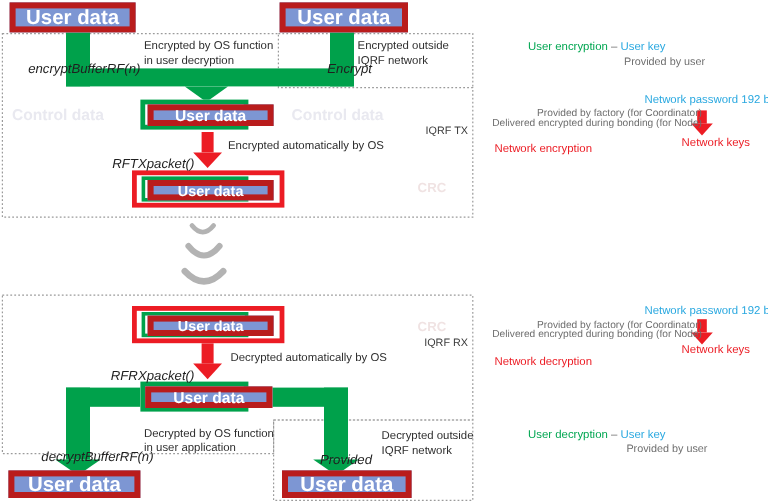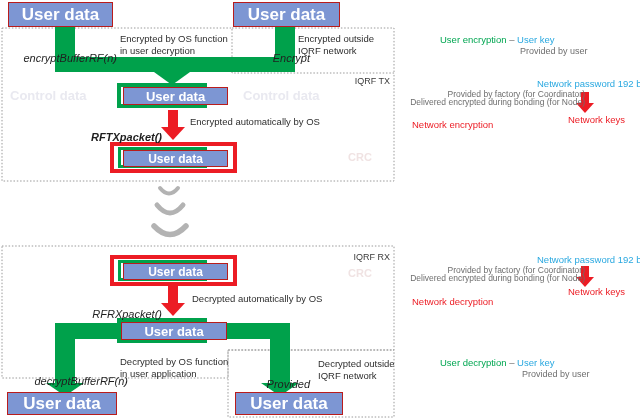--- a/index.html
+++ b/index.html
@@ -3,35 +3,35 @@
 <meta charset="utf-8">
 <style>
   html,body{margin:0;padding:0;background:#fff;}
   #stage{
     position:relative;width:640px;height:418px;overflow:hidden;
     font-family:"Liberation Sans",sans-serif;background:#fff;
   }
   .abs{position:absolute;}
   
   .udata{
-    background:#7d96d3;border:1px solid #b91c1c;box-sizing:border-box;
+    background:#7d96d3;border:5px solid #b91c1c;box-sizing:border-box;
     color:#fff;font-weight:bold;text-align:center;z-index:5;
     display:flex;align-items:center;justify-content:center;
   }
   .udata.lg{font-size:17px;}
   .udata.md{font-size:13px;}
   .udata.sm{font-size:12px;}
   
   .gframe{border:4px solid #00a14b;background:#fff;box-sizing:content-box;z-index:4;}
   .gframe-sm{border:3px solid #00a14b;background:#fff;box-sizing:content-box;z-index:4;}
   .rframe{border:4px solid #ec1c24;background:#fff;box-sizing:content-box;z-index:3;}
   
   .fn{font-style:italic;font-size:11px;color:#1f1f1f;text-align:right;z-index:6;white-space:nowrap;margin-top:16px;}
   .desc{font-size:9.5px;color:#2e2e2e;line-height:12px;z-index:6;white-space:pre-line;}
-  .zone-label{font-size:9px;color:#3a3a3a;text-align:right;z-index:6;}
+  .zone-label{font-size:9px;color:#3a3a3a;text-align:right;z-index:6;margin-top:28px;}
   .faint{color:#e9e9f0;font-weight:bold;font-size:13px;z-index:1;white-space:nowrap;text-align:center;}
   .faint.crc{color:#f0e3e3;font-size:11px;}
   .side{font-size:9.5px;white-space:nowrap;z-index:6;}
   .side.sm{font-size:8.5px;}
   .t-green{color:#00a651;}
   .t-blue{color:#29a8e0;}
   .t-red{color:#ec1c24;}
   .t-gray{color:#6e6e6e;}
   .right-align{text-align:right;}
   svg.layer{position:absolute;left:0;top:0;z-index:2;}
@@ -105,21 +105,21 @@
 in user decryption</div>
   <div class="abs fn" style="left:200px;top:36px;width:110px;">Encrypt</div>
   <div class="abs desc" style="left:298px;top:33px;">Encrypted outside
 IQRF network</div>
 
   <div class="abs zone-label" style="left:310px;top:76px;width:80px;">IQRF TX</div>
 
   <div class="abs gframe" style="left:117px;top:83px;width:82px;height:17px;"></div>
   <div class="abs udata md" style="left:123px;top:87px;width:105px;height:18px;">User data</div>
 
-  <div class="abs fn" style="left:40px;top:115px;width:122px;font-weight:bold;">RFTXpacket()</div>
+  <div class="abs fn" style="left:40px;top:115px;width:122px;">RFTXpacket()</div>
   <div class="abs desc" style="left:190px;top:116px;">Encrypted automatically by OS</div>
 
   <div class="abs rframe" style="left:110px;top:142px;width:119px;height:23px;"></div>
   <div class="abs gframe-sm" style="left:118px;top:147px;width:83px;height:15px;"></div>
   <div class="abs udata sm" style="left:123px;top:150px;width:105px;height:17px;">User data</div>
 
   <div class="abs zone-label" style="left:310px;top:252px;width:80px;">IQRF RX</div>
 
   <div class="abs rframe" style="left:110px;top:255px;width:119px;height:23px;"></div>
   <div class="abs gframe-sm" style="left:118px;top:260px;width:83px;height:15px;"></div>

